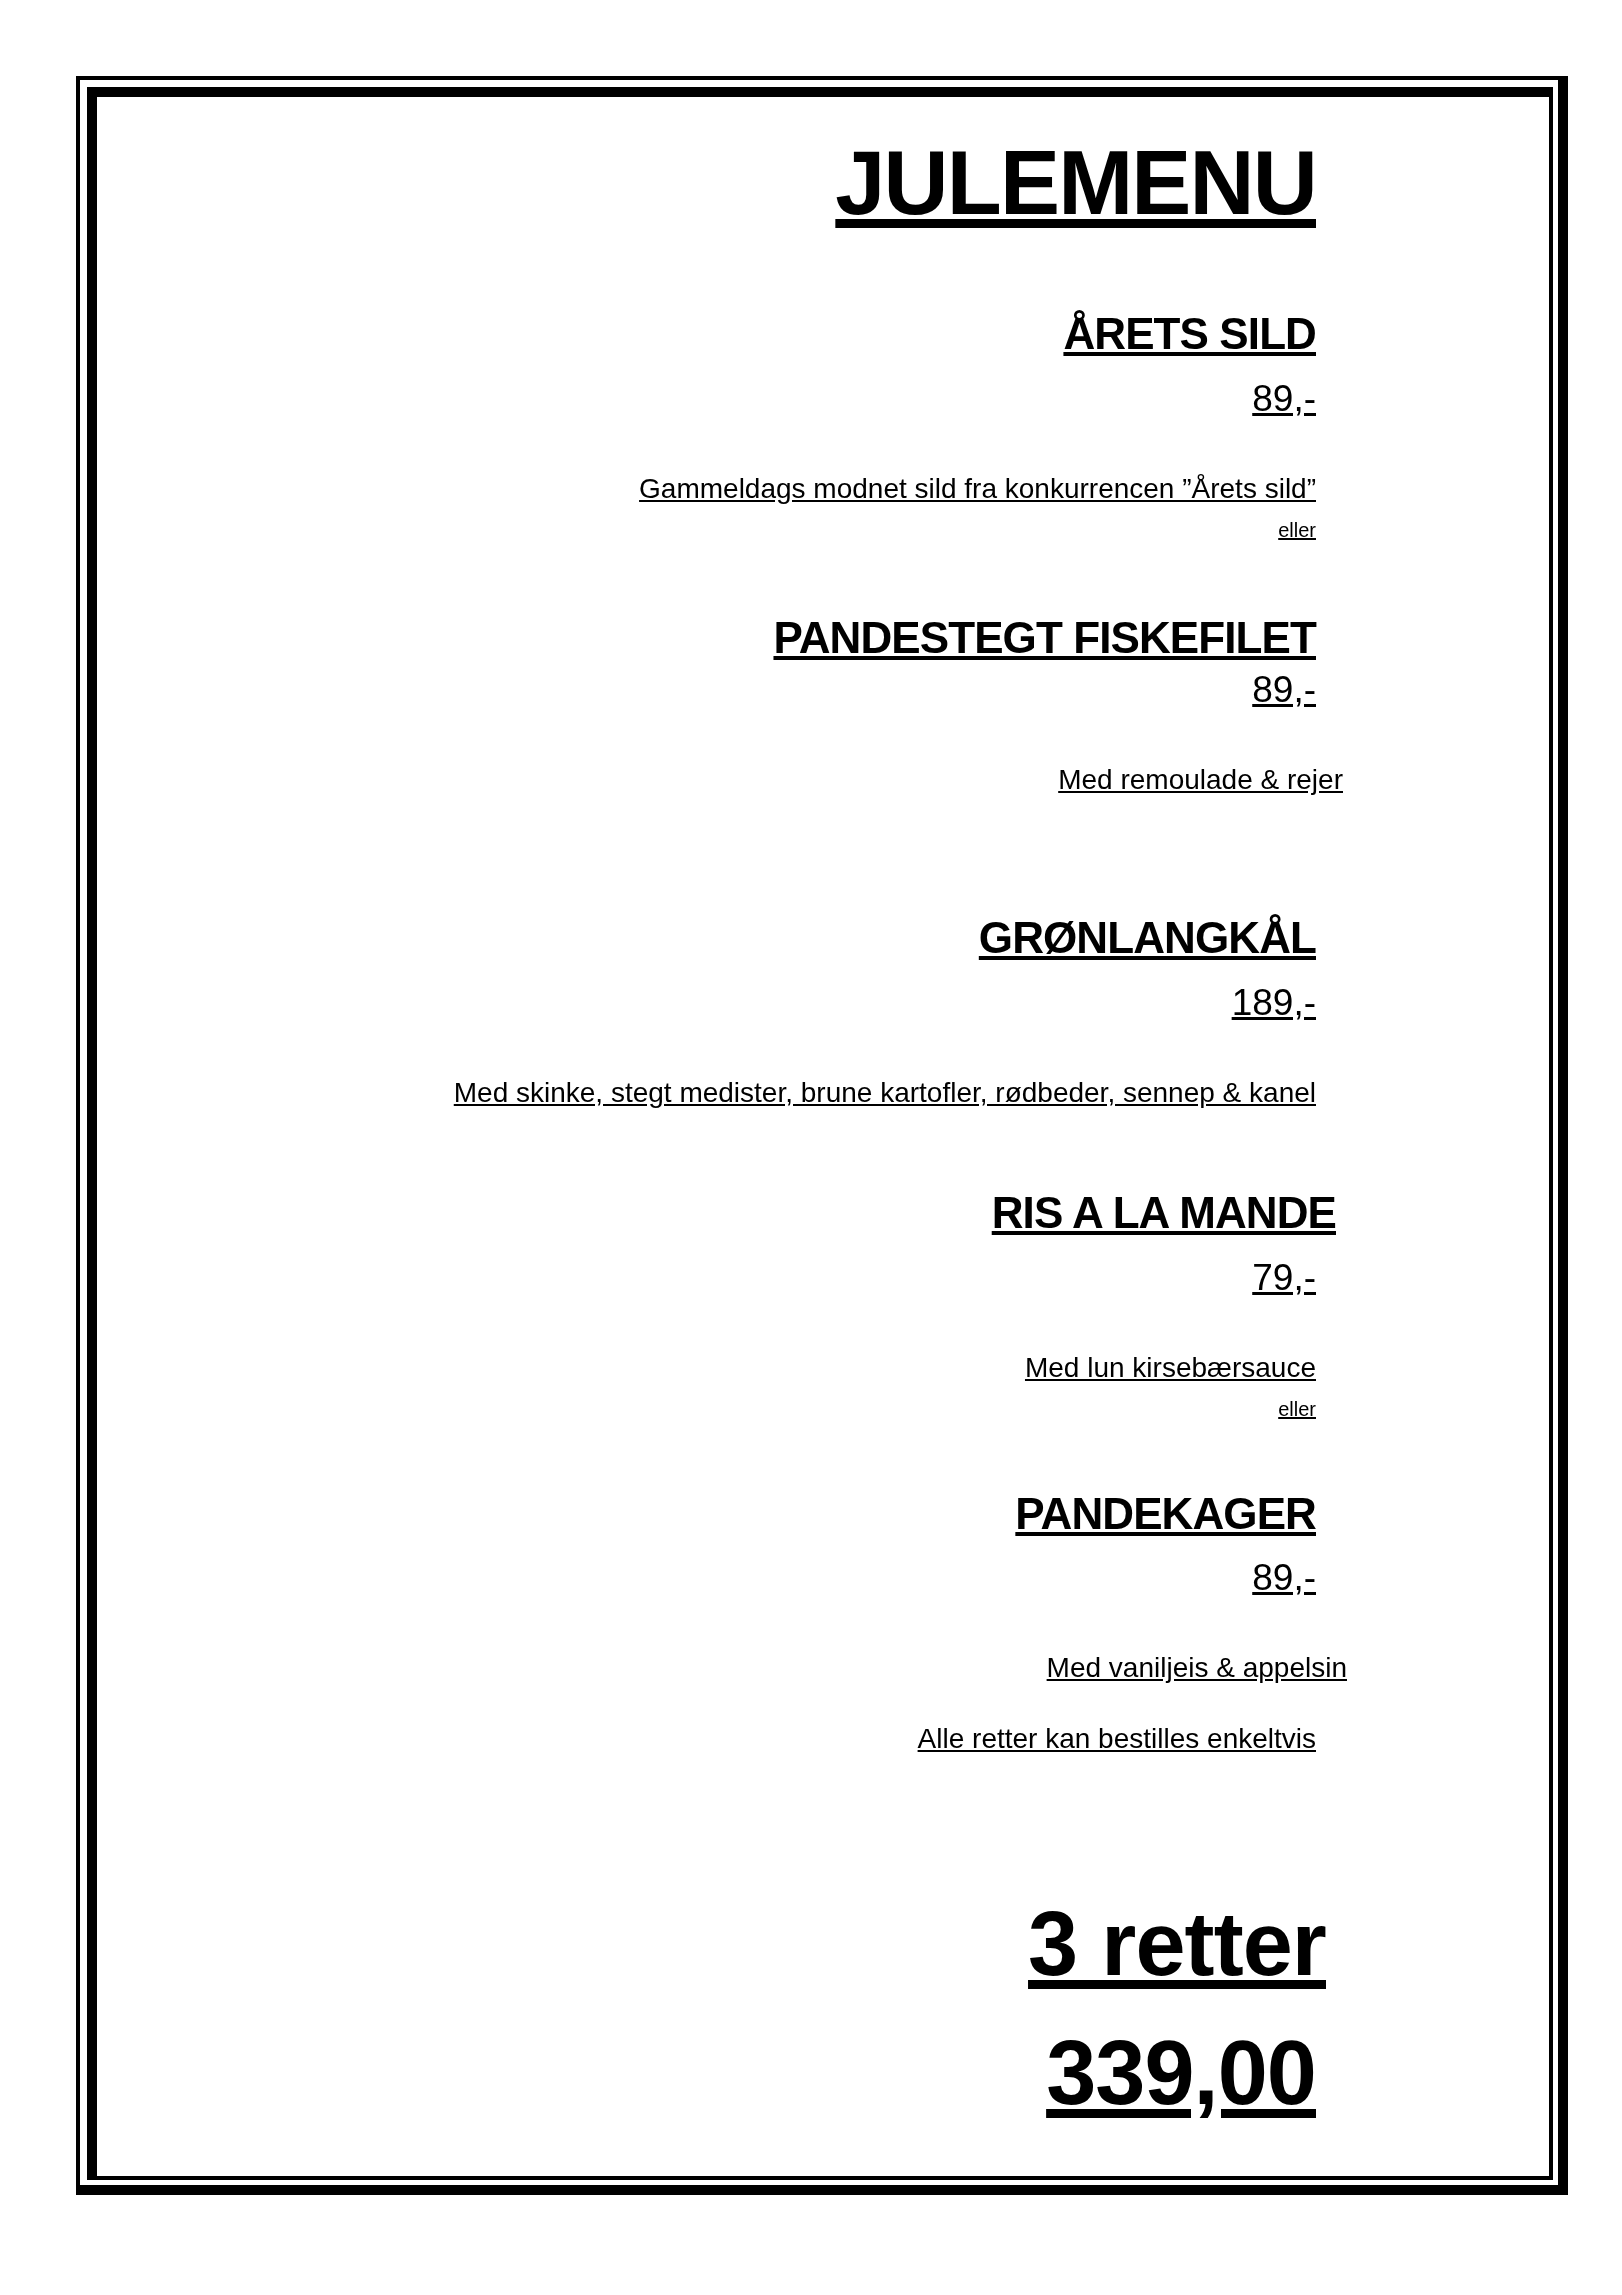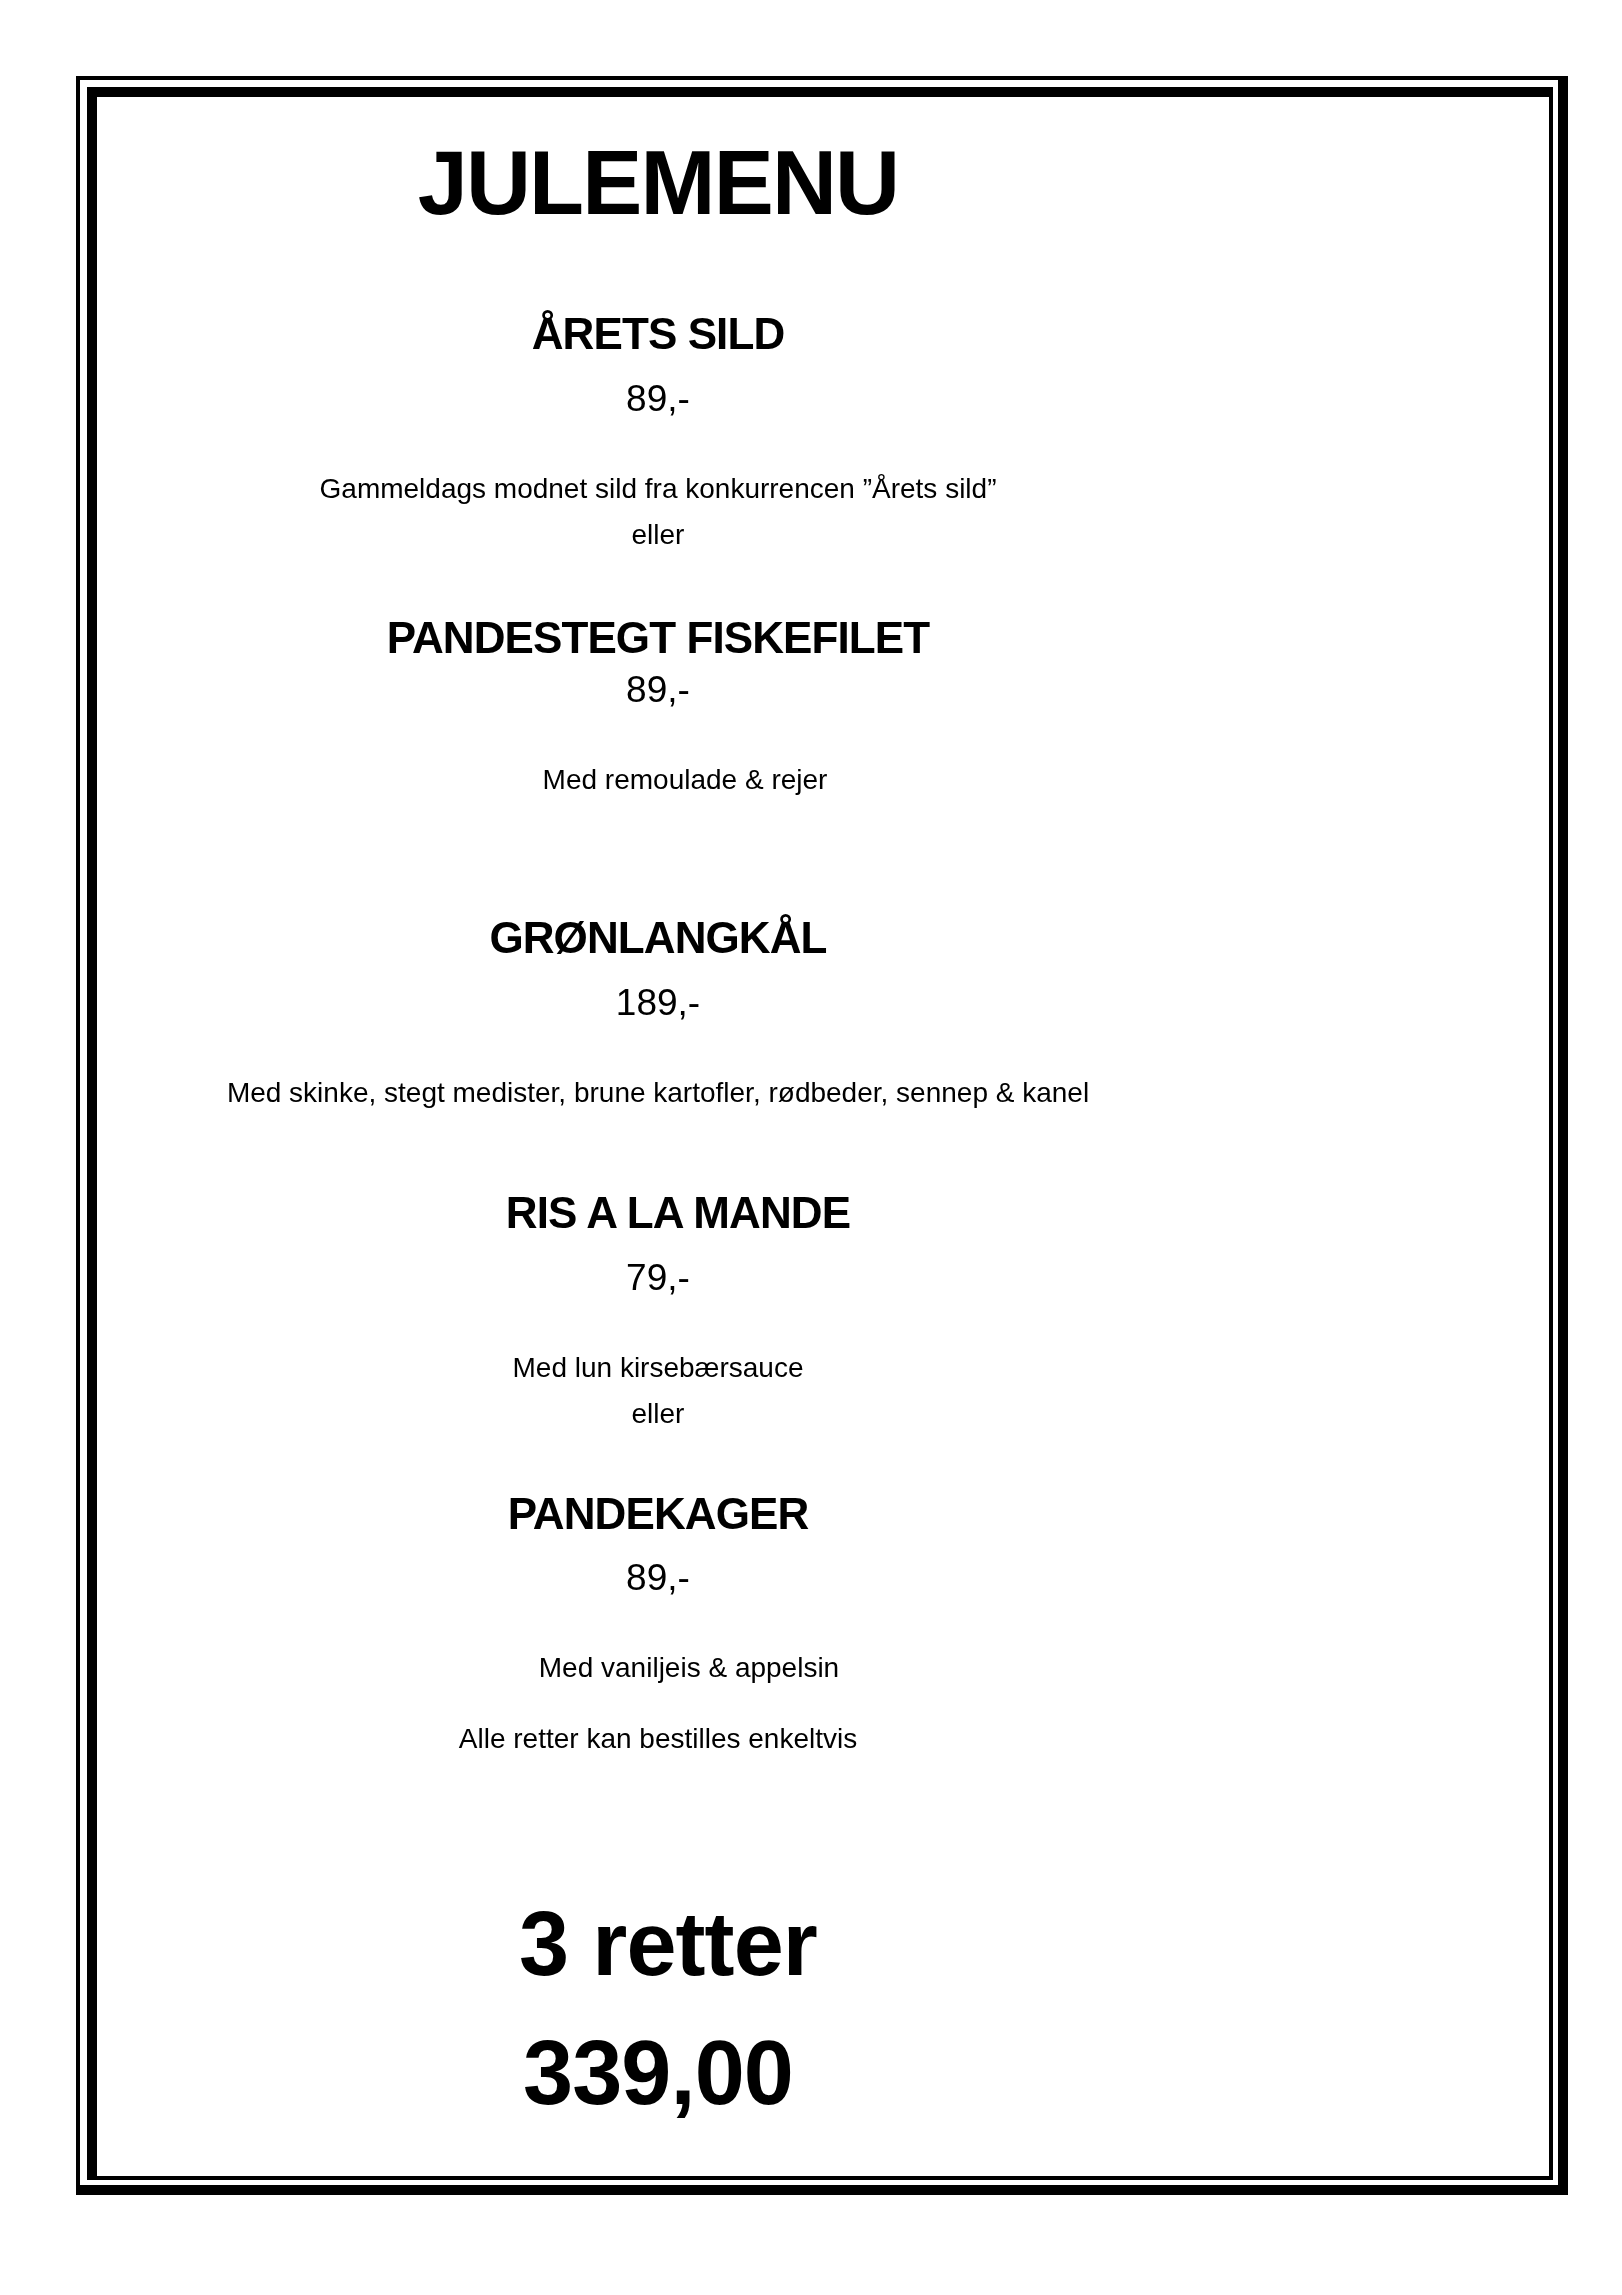--- a/index.html
+++ b/index.html
@@ -5,26 +5,26 @@
   html, body { margin: 0; padding: 0; background: #ffffff; }
   body { width: 1623px; height: 2295px; position: relative; overflow: hidden;
          font-family: "Liberation Sans", "DejaVu Sans", sans-serif; color: #000; }
   .frame-outer { position: absolute; left: 76px; top: 76px; width: 1492px; height: 2119px;
                  border-top: 4.4px solid #000; border-left: 4.4px solid #000;
                  border-right: 10.6px solid #000; border-bottom: 10.6px solid #000; box-sizing: border-box; }
   .frame-inner { position: absolute; left: 7px; top: 7px; right: 5.3px; bottom: 5.3px;
                  border-top: 10.6px solid #000; border-left: 10.6px solid #000;
                  border-right: 4.4px solid #000; border-bottom: 4.4px solid #000; box-sizing: border-box; }
   .content { position: absolute; left: 0; top: 0; width: 1623px; text-align: center; }
-  .t { position: absolute; left: 0; width: 1316px; text-align: center; white-space: nowrap; }
+  .t { position: absolute; left: 0; width: 1316px; text-align: right; white-space: nowrap; text-decoration: underline; }
   .title { font-weight: bold; font-size: 90px; letter-spacing: -1.8px; }
   .dish { font-weight: bold; font-size: 44px; letter-spacing: -0.9px; }
   .price { font-size: 37px; }
   .desc { font-size: 28px; margin-top: 40px; }
-  .or { font-size: 28px; }
+  .or { font-size: 20px; }
   .note { font-size: 28px; }
   .big { font-weight: bold; font-size: 90px; letter-spacing: -0.9px; }
 </style>
 </head>
 <body>
 
 <div class="frame-outer">
   <div class="frame-inner"></div>
 </div>
 

